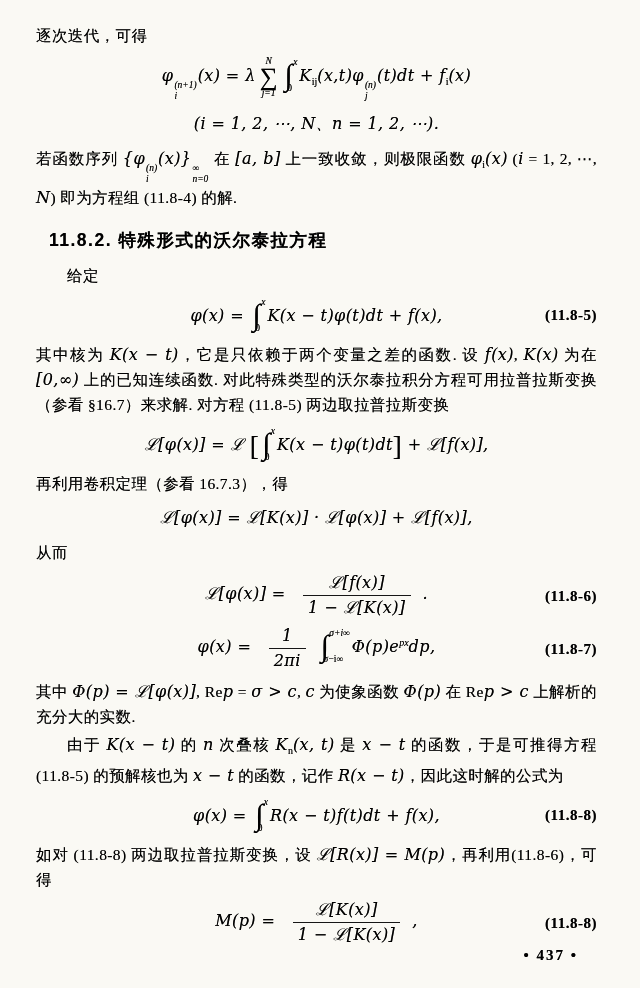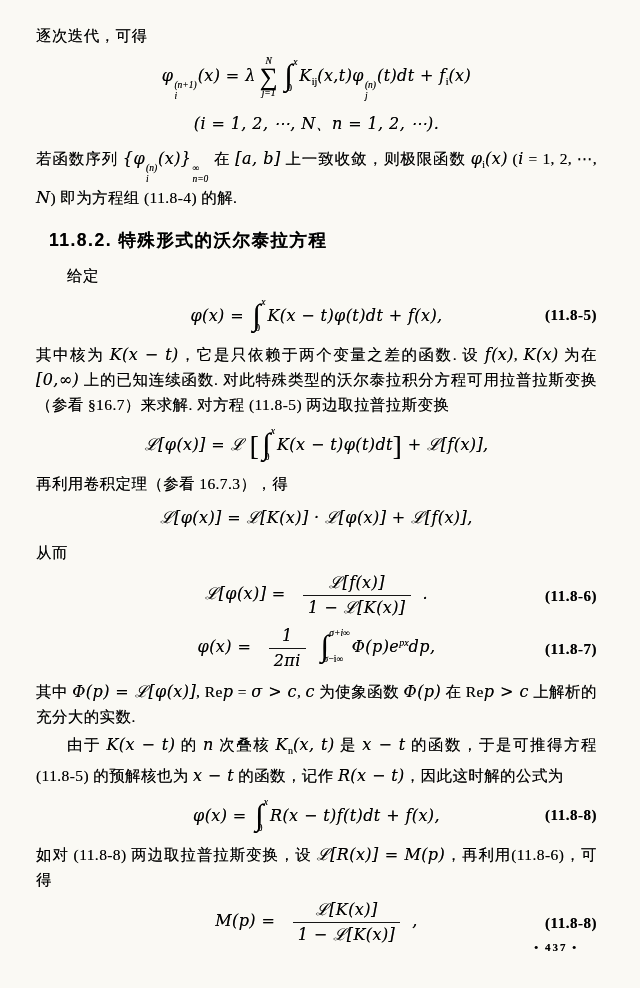--- a/index.html
+++ b/index.html
@@ -52,22 +52,22 @@
     display:inline-flex;flex-direction:column;align-items:center;
     vertical-align:middle;font-size:9.5px;line-height:10px;font-style:italic;
     letter-spacing:0;margin:0 4px;
   }
   .sums{font-size:25px;line-height:22px;font-style:normal;}
   .frac{display:inline-block;vertical-align:middle;text-align:center;margin:0 12px;line-height:20px;}
   .fnum{display:block;padding:0 5px 2px;border-bottom:1.4px solid #161616;}
   .fden{display:block;padding:2px 5px 0;}
   .big{font-size:27px;font-style:normal;vertical-align:middle;line-height:27px;font-weight:300;}
   .footer{
-    position:absolute;right:62px;bottom:28px;
-    font-weight:bold;font-size:11px;letter-spacing:2px;text-align:right;
+    position:absolute;right:62px;bottom:20px;
+    font-weight:bold;font-size:15px;letter-spacing:2px;text-align:right;
   }
 </style>
 </head>
 <body>
 
 <div class="page">
   <div id="content">
       <div class="p"><span class="tx">逐次迭代，可得</span></div>
       <div class="eq"><span class="mt">φ</span><span class="ss">
           <span>(n+1)</span>

